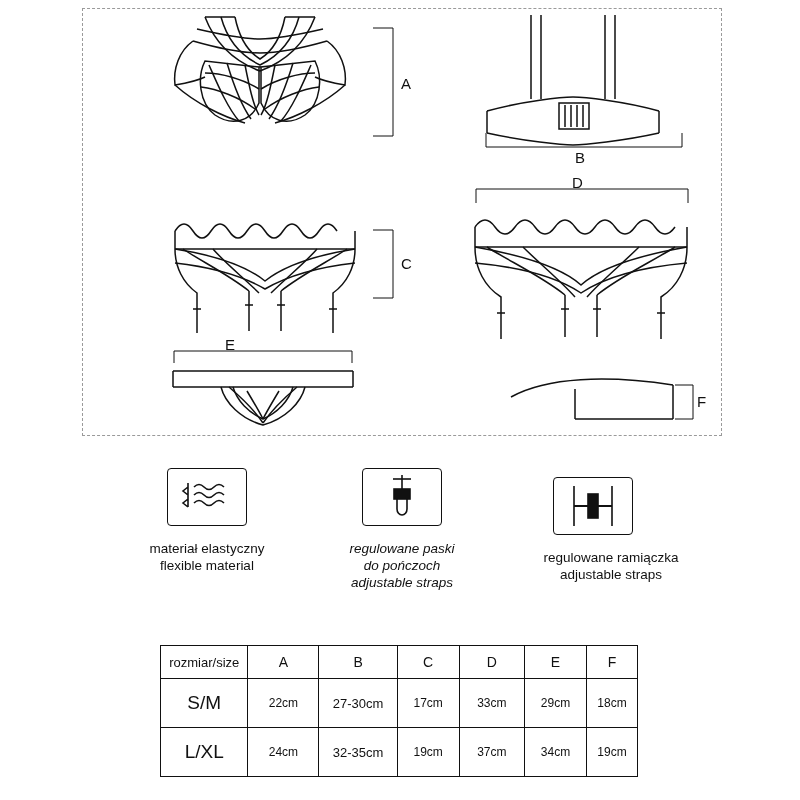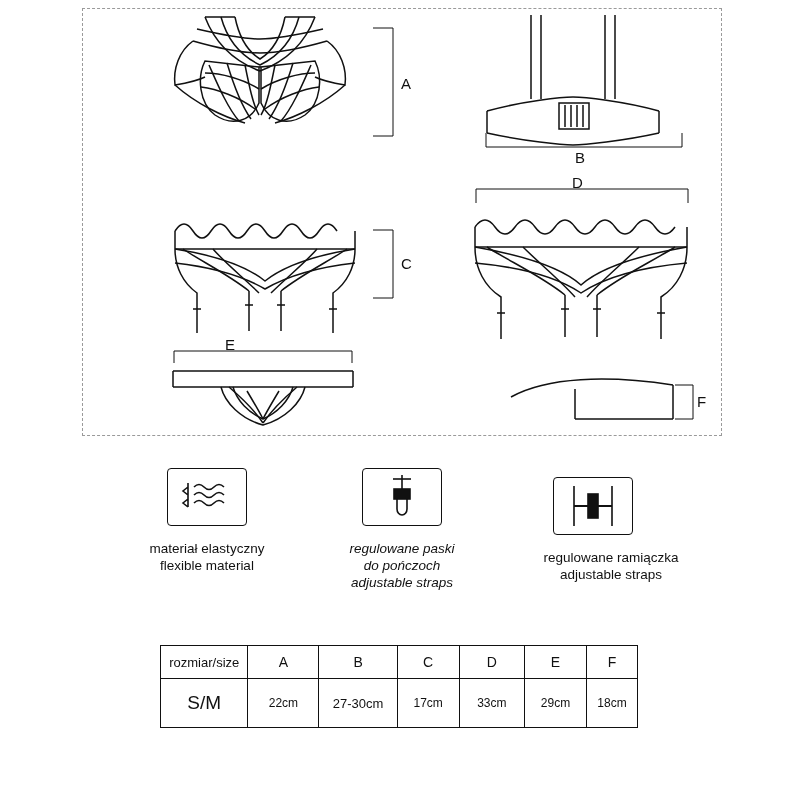--- a/index.html
+++ b/index.html
@@ -341,16 +341,25 @@
       </tr>
       <tr>
         <td class="sizecol">S/M</td>
         <td class="val">22cm</td>
         <td class="val small">27-30cm</td>
         <td class="val">17cm</td>
         <td class="val">33cm</td>
         <td class="val">29cm</td>
         <td class="val">18cm</td>
       </tr>
+      <tr>
+        <td class="sizecol">L/XL</td>
+        <td class="val">24cm</td>
+        <td class="val small">32-35cm</td>
+        <td class="val">19cm</td>
+        <td class="val">37cm</td>
+        <td class="val">34cm</td>
+        <td class="val">19cm</td>
+      </tr>
     </tbody>
   </table>
 
 </div>
 
 </body></html>

